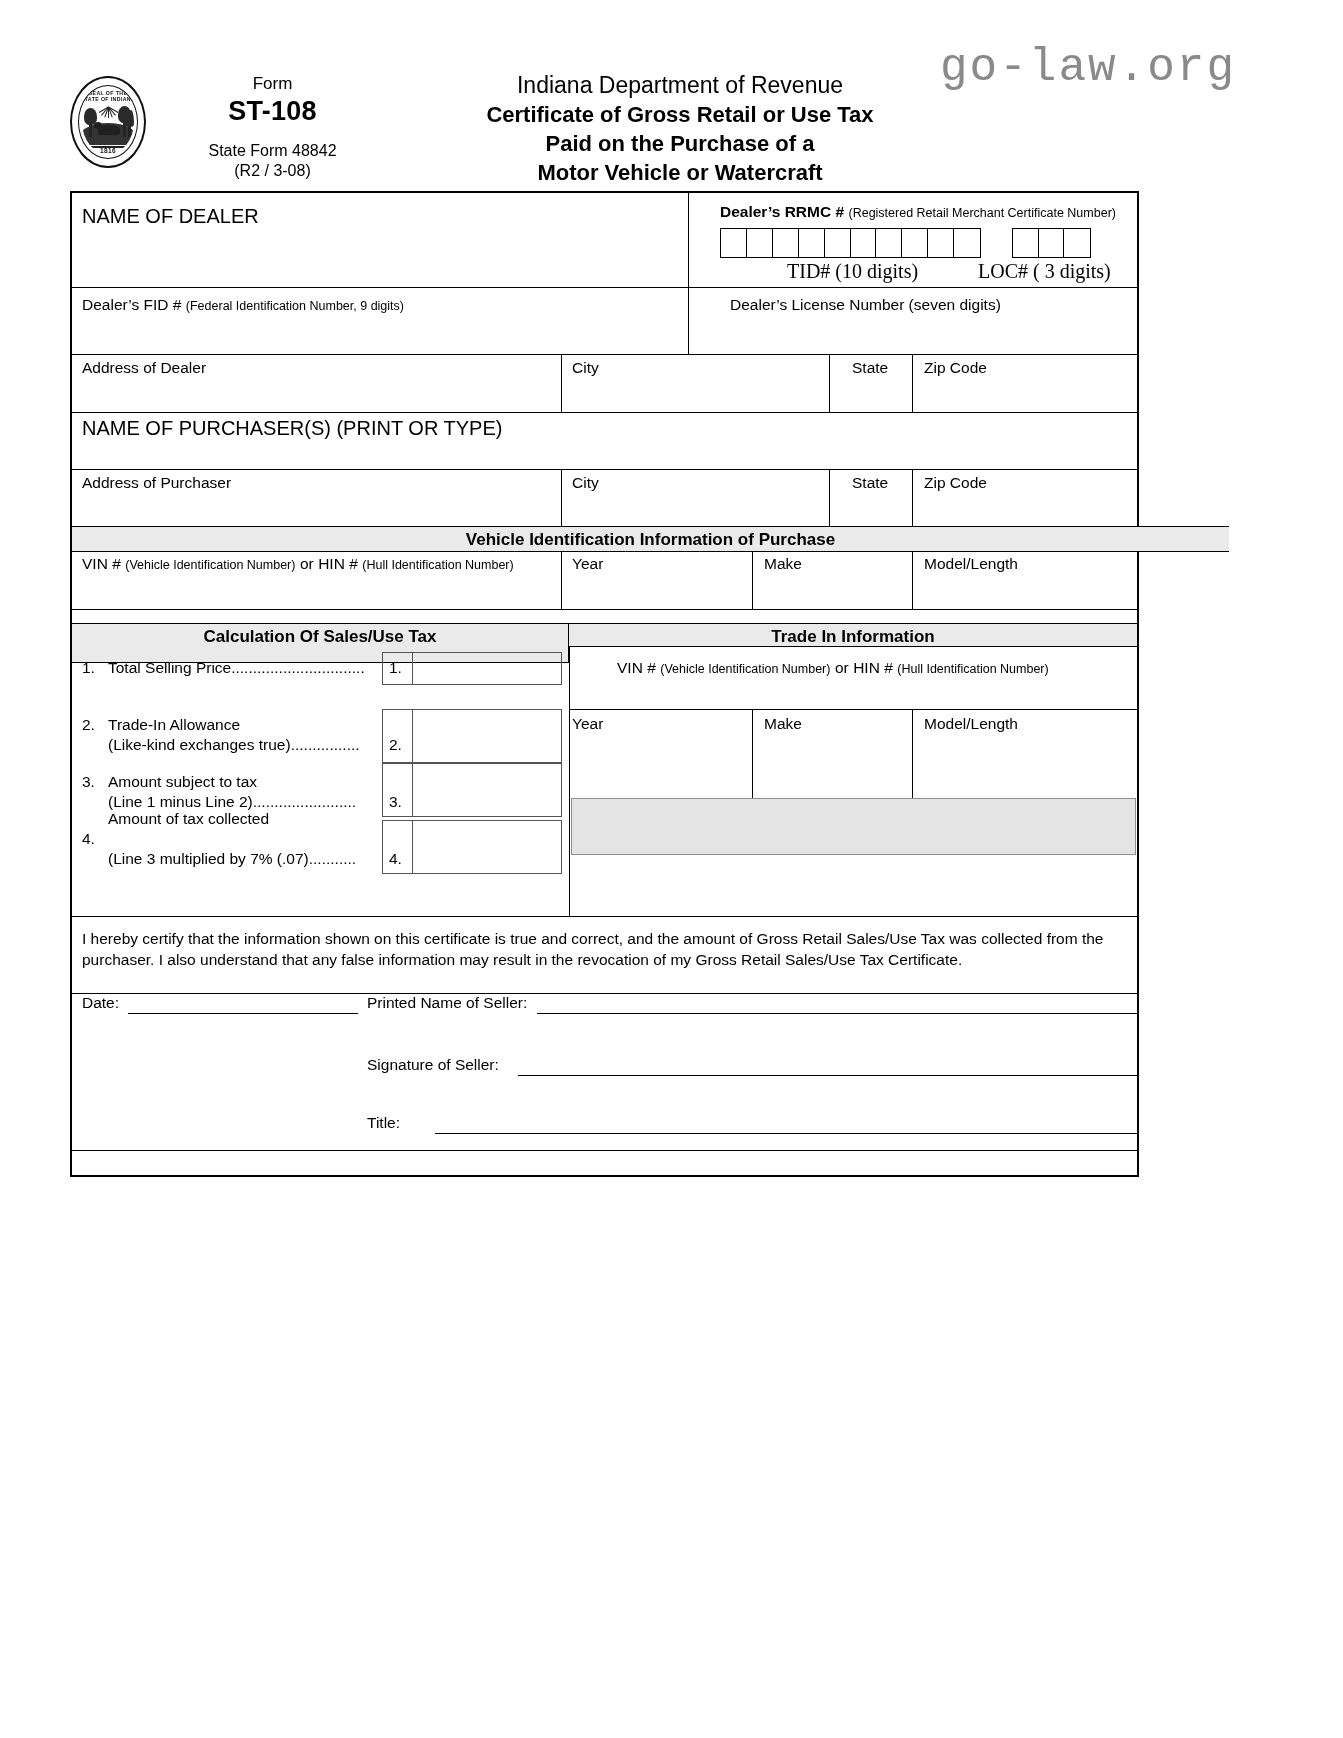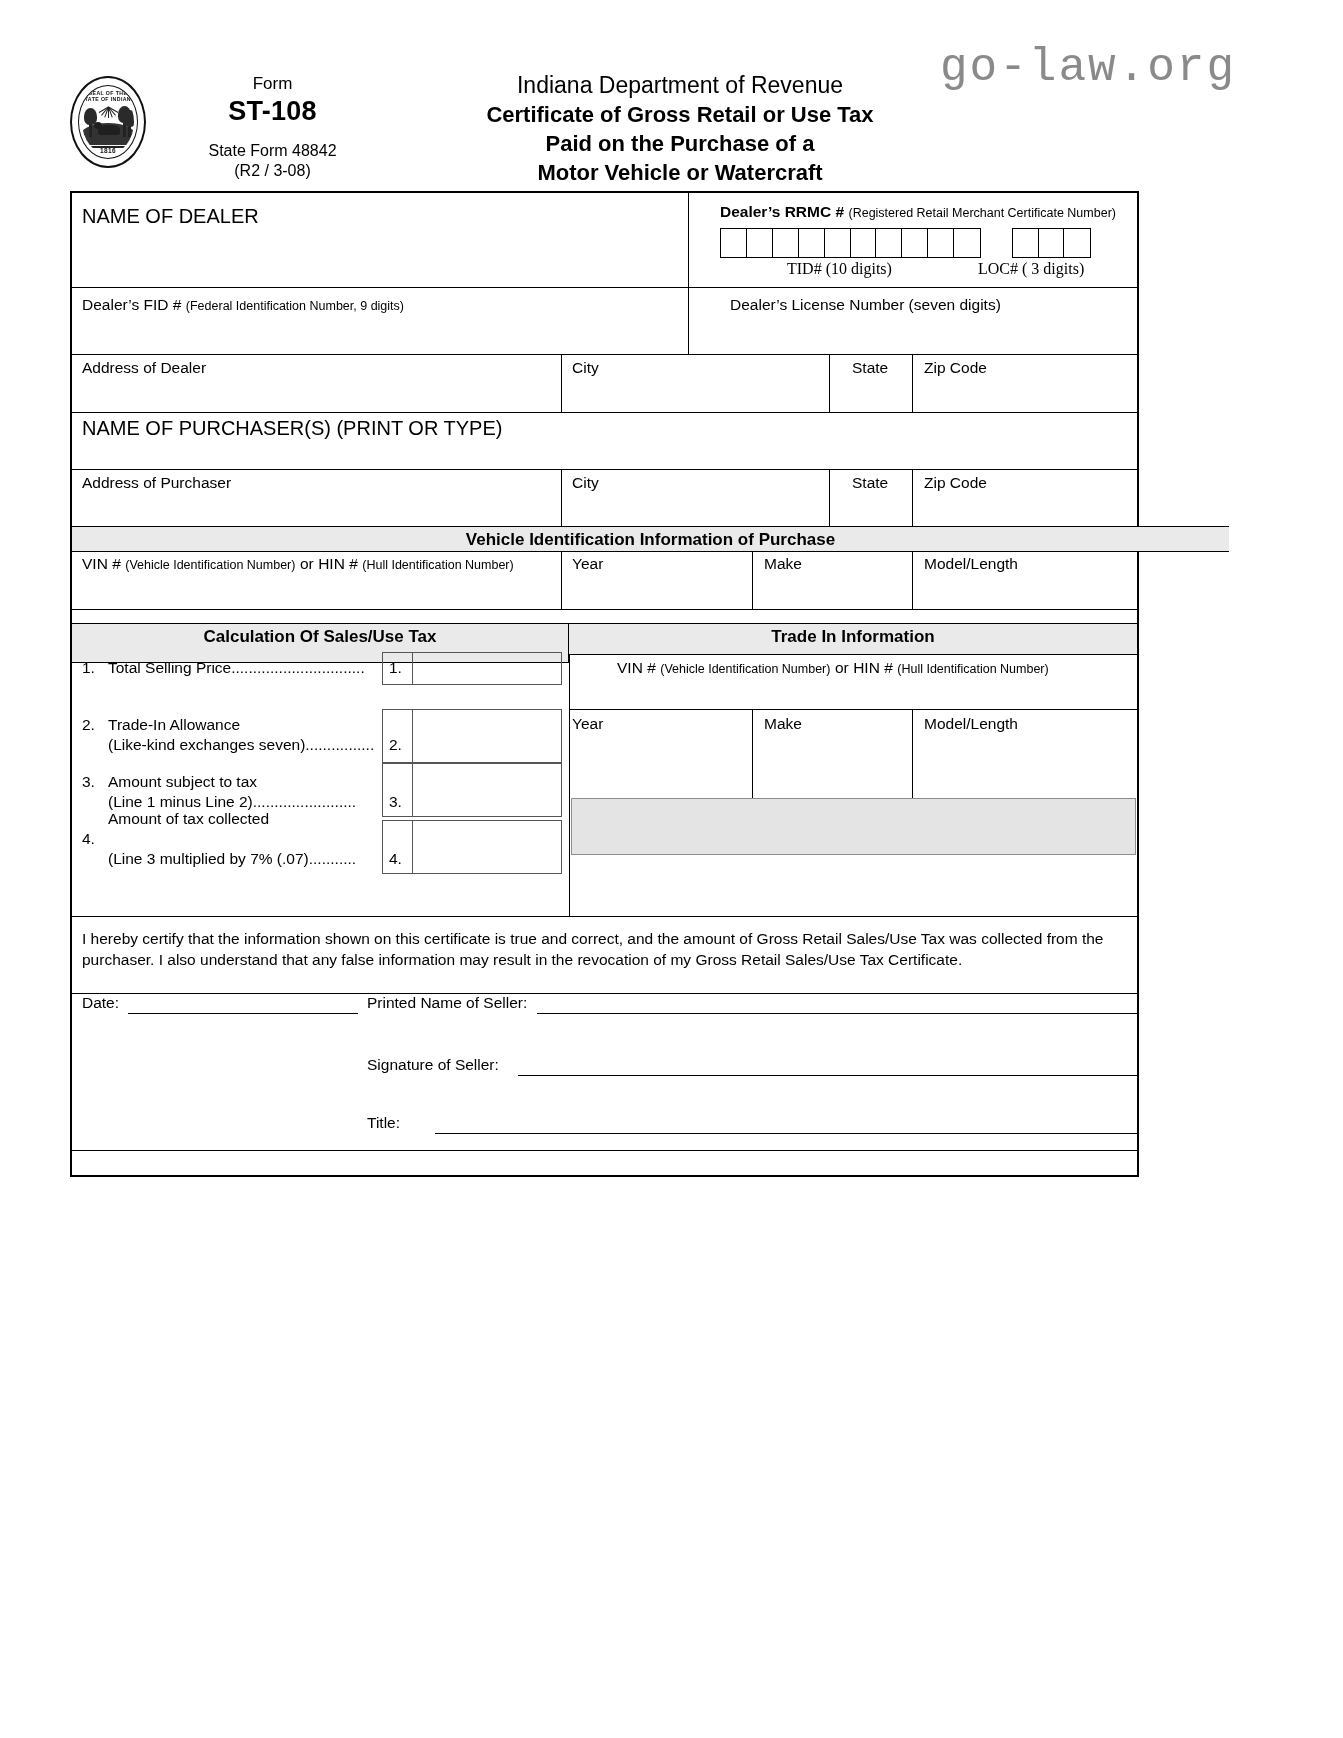--- a/index.html
+++ b/index.html
@@ -194,21 +194,21 @@
     bottom: 0;
   }
 
   .cell-label {
     position: absolute;
     font-size: 15.5px;
     white-space: nowrap;
   }
   .cell-label.bold { font-weight: normal; font-size: 20px; }
   .small { font-size: 12.5px; }
-  .serif { font-family: "Liberation Serif", serif; font-size: 16px; }
+  .serif { font-family: "Liberation Serif", serif; font-size: 20px; }
 
   .band {
     position: absolute;
     background: #eaeaea;
     border-top: 1px solid #000;
     border-bottom: 1px solid #000;
     box-sizing: border-box;
     text-align: center;
     font-weight: bold;
     font-size: 17px;
@@ -381,34 +381,34 @@
     <span class="cell-label" style="position:static;">or</span>
     <span class="cell-label" style="position:static;">HIN #</span>
     <span class="small">(Hull Identification Number)</span>
   </div>
   <div class="cell-label" style="left:500px; top:362px;">Year</div>
   <div class="cell-label" style="left:692px; top:362px;">Make</div>
   <div class="cell-label" style="left:852px; top:362px;">Model/Length</div>
 
   <div class="band" style="left:0; top:430px; width:497px; height:40px; border-right:1px solid #000;">Calculation Of Sales/Use Tax</div>
 
-  <div class="band" style="left:497px; top:430px; width:568px; height:32px;">Trade In Information</div>
+  <div class="band" style="left:497px; top:430px; width:568px; height:24px;">Trade In Information</div>
 
   <div class="cell-label" style="left:10px; top:466px;">1.</div>
   <div class="leader" style="left:36px; top:466px;">
     <span>Total Selling Price</span><span>...............................</span>
   </div>
   <div class="calcbox" style="left:310px; top:459px; width:180px; height:33px;"></div>
   <div class="calcnum" style="left:317px; top:466px;">1.</div>
   <div class="vline" style="left:340px; top:459px; height:33px; background:#555;"></div>
 
   <div class="cell-label" style="left:10px; top:523px;">2.</div>
   <div class="leader" style="left:36px; top:523px;">Trade-In Allowance</div>
   <div class="leader" style="left:36px; top:543px;">
-    <span>(Like-kind exchanges seven)</span><span>................</span>
+    <span>(Like-kind exchanges true)</span><span>................</span>
   </div>
   <div class="calcbox" style="left:310px; top:516px; width:180px; height:54px;"></div>
   <div class="calcnum" style="left:317px; top:543px;">2.</div>
   <div class="vline" style="left:340px; top:516px; height:54px; background:#555;"></div>
 
   <div class="cell-label" style="left:10px; top:580px;">3.</div>
   <div class="leader" style="left:36px; top:580px;">Amount subject to tax</div>
   <div class="leader" style="left:36px; top:600px;">
     <span>(Line 1 minus Line 2)</span><span>........................</span>
   </div>

